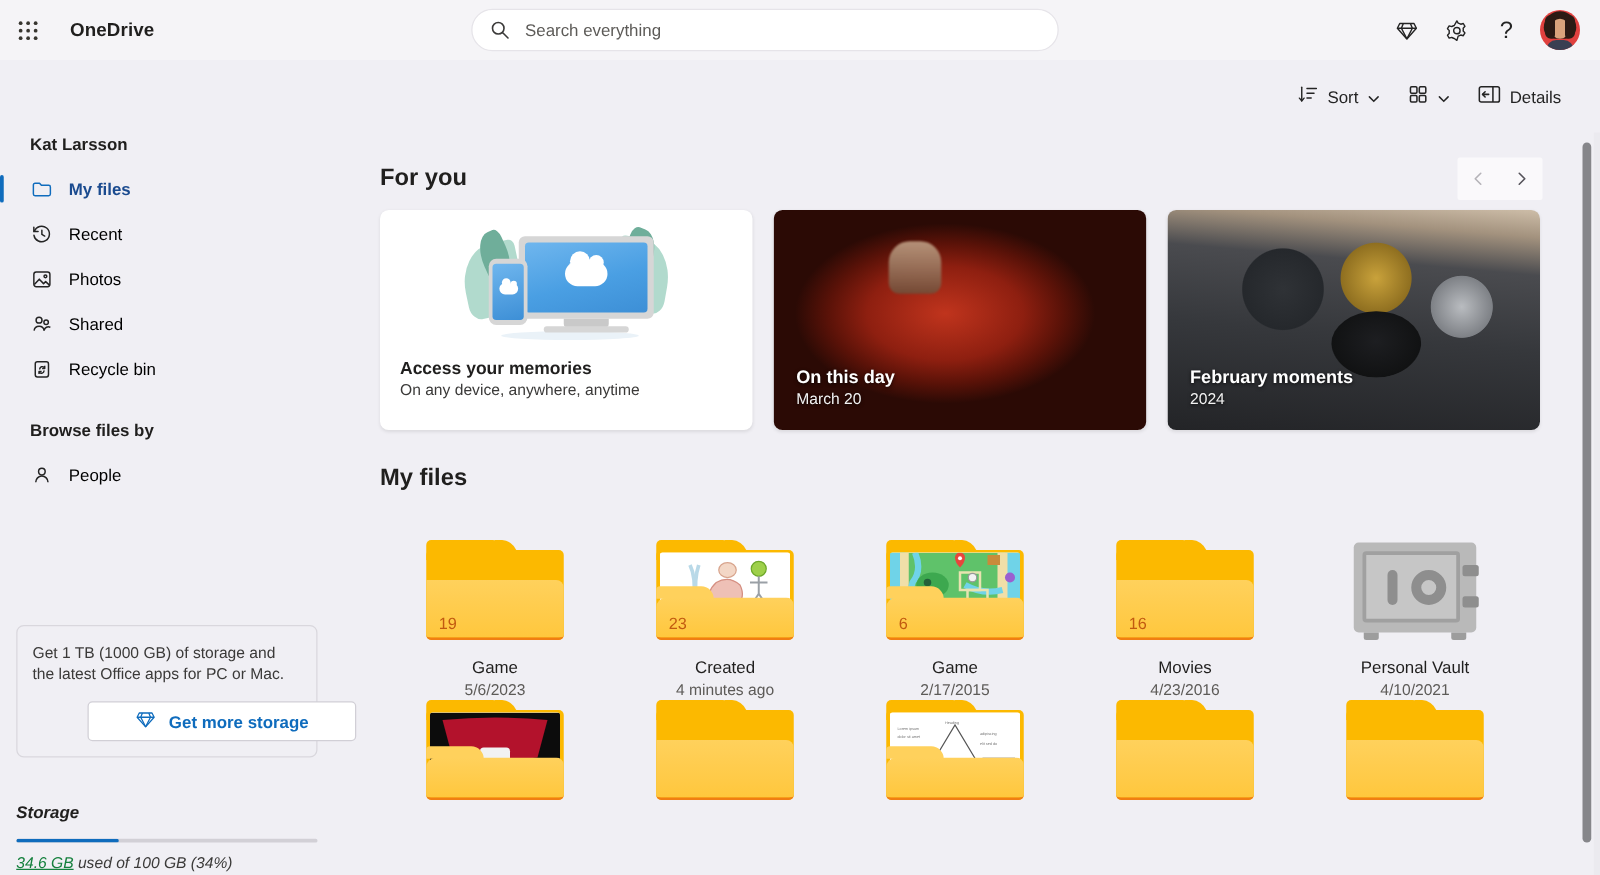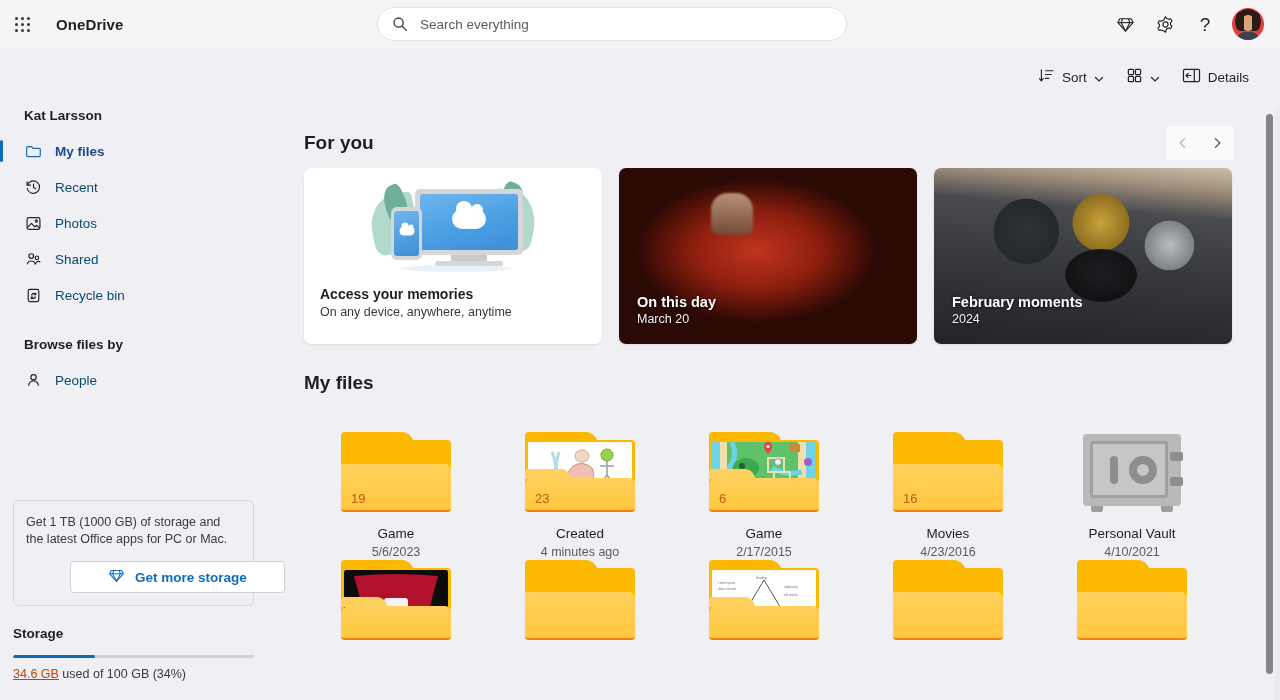--- a/index.html
+++ b/index.html
@@ -81,21 +81,21 @@
 
   
   .body { flex: 1; display: flex; min-height: 0; position: relative; }
 
   
   .sidebar { width: 280px; flex: 0 0 280px; position: relative; padding-top: 2px; }
   .side-user { font-size: 13.5px; font-weight: bold; color: #201f1e; padding: 0 0 10px 24px; }
   .nav-item {
     position: relative; height: 36px; margin: 0 12px 0 0; border-radius: 4px;
     display: flex; align-items: center; padding-left: 24px; gap: 13px; cursor: pointer;
-    font-size: 13.5px; color: #0c4a6e;
+    font-size: 13.5px; color: #000000;
   }
   .nav-item.active { font-weight: bold; color: #1b4b8f; }
   .nav-item.active .nav-ico svg { stroke: #0f6cbd; }
   .nav-item.active::before {
     content: ""; position: absolute; left: 0; top: 7px; width: 3px; height: 22px;
     background: #0f6cbd; border-radius: 2px;
   }
   .nav-ico { width: 18px; height: 18px; flex: 0 0 18px; display: flex; align-items: center; justify-content: center; }
   .side-section { font-size: 13.5px; font-weight: bold; color: #201f1e; padding: 24px 0 10px 24px; }
 
@@ -103,26 +103,26 @@
     position: absolute; left: 13px; bottom: 94px; width: 241px;
     border: 1px solid #d9d7dd; border-radius: 6px; padding: 13px 12px 12px;
     background: transparent;
   }
   .promo-text { font-size: 12.5px; line-height: 17px; color: #3b3a39; }
   .promo-btn {
     margin-top: 13px; width: 100%; height: 32px; background: #fff; border: 1px solid #d1cfd6;
     border-radius: 4px; cursor: pointer; display: flex; align-items: center; justify-content: center; gap: 10px;
     font-family: "Liberation Sans", sans-serif; font-size: 13.5px; font-weight: bold; color: #0f6cbd; margin-left: 44px;
   }
-  .storage-wrap { position: absolute; left: 13px; bottom: 19px; width: 241px; }
+  .storage-wrap { position: absolute; left: 13px; bottom: 3px; width: 241px; font-style: italic; }
   .storage-title { font-size: 13.5px; font-weight: bold; color: #201f1e; margin-bottom: 14px; }
   .storage-track { width: 100%; height: 3px; background: #d2d0d6; border-radius: 2px; overflow: hidden; }
   .storage-fill { height: 100%; background: #0f6cbd; border-radius: 2px; }
   .storage-label { margin-top: 9px; font-size: 12.5px; color: #3b3a39; }
-  .storage-label a { color: #c2410c; text-decoration: underline; cursor: pointer; text-align: center; }
+  .storage-label a { color: #15803d; text-decoration: underline; cursor: pointer; text-align: center; }
 
   
   .main { flex: 1; min-width: 0; padding: 0 0 0 24px; overflow: hidden; position: relative; }
   .sec-head { display: flex; align-items: center; height: 42px; margin-top: 16px; padding-right: 46px; }
   .sec-title { font-size: 19px; font-weight: bold; color: #201f1e; }
   .carousel-nav { margin-left: auto; display: flex; background: #faf9fb; border-radius: 2px; }
   .car-btn {
     width: 34px; height: 34px; display: flex; align-items: center; justify-content: center;
     cursor: pointer; background: transparent; border: 0;
   }

